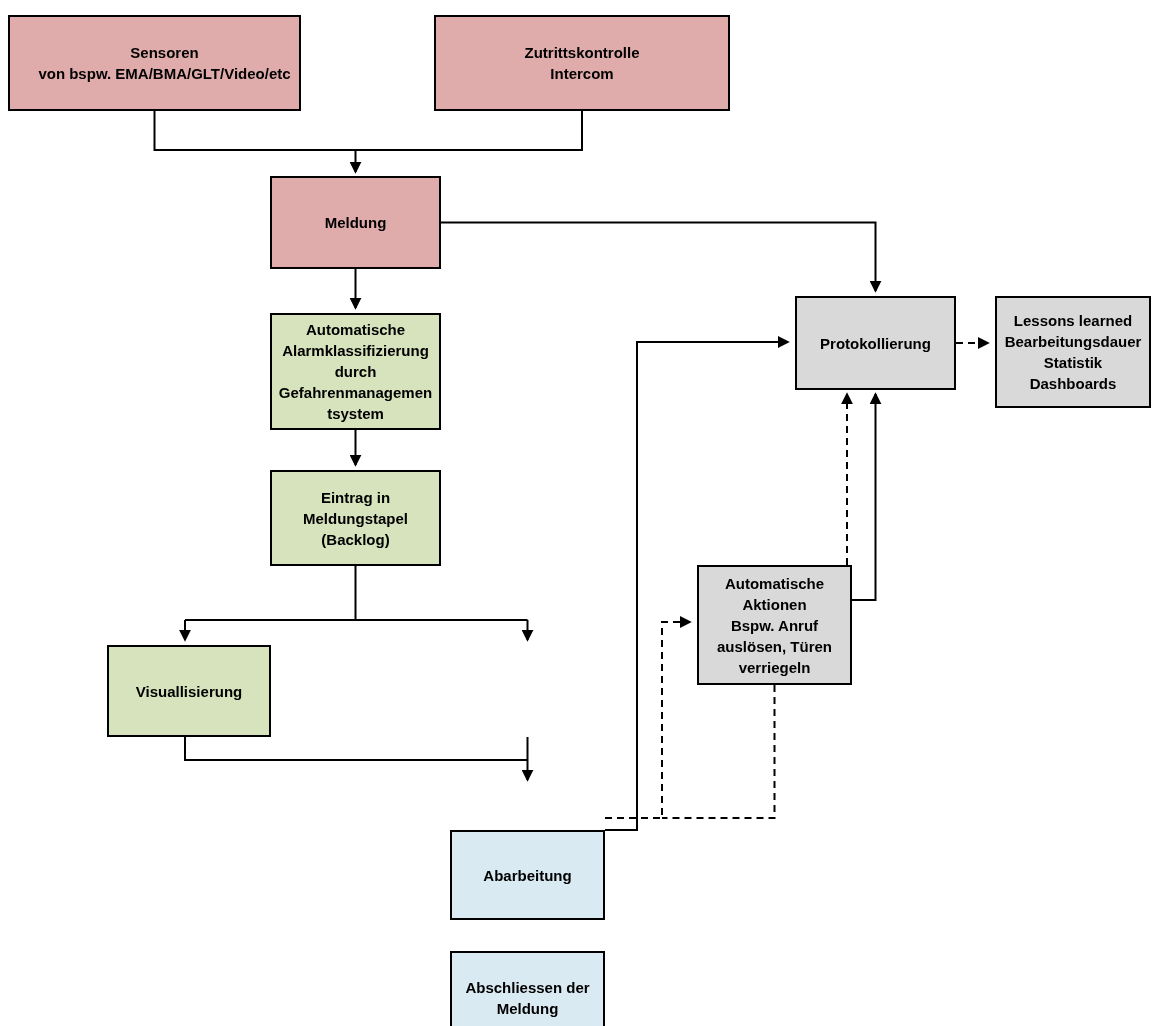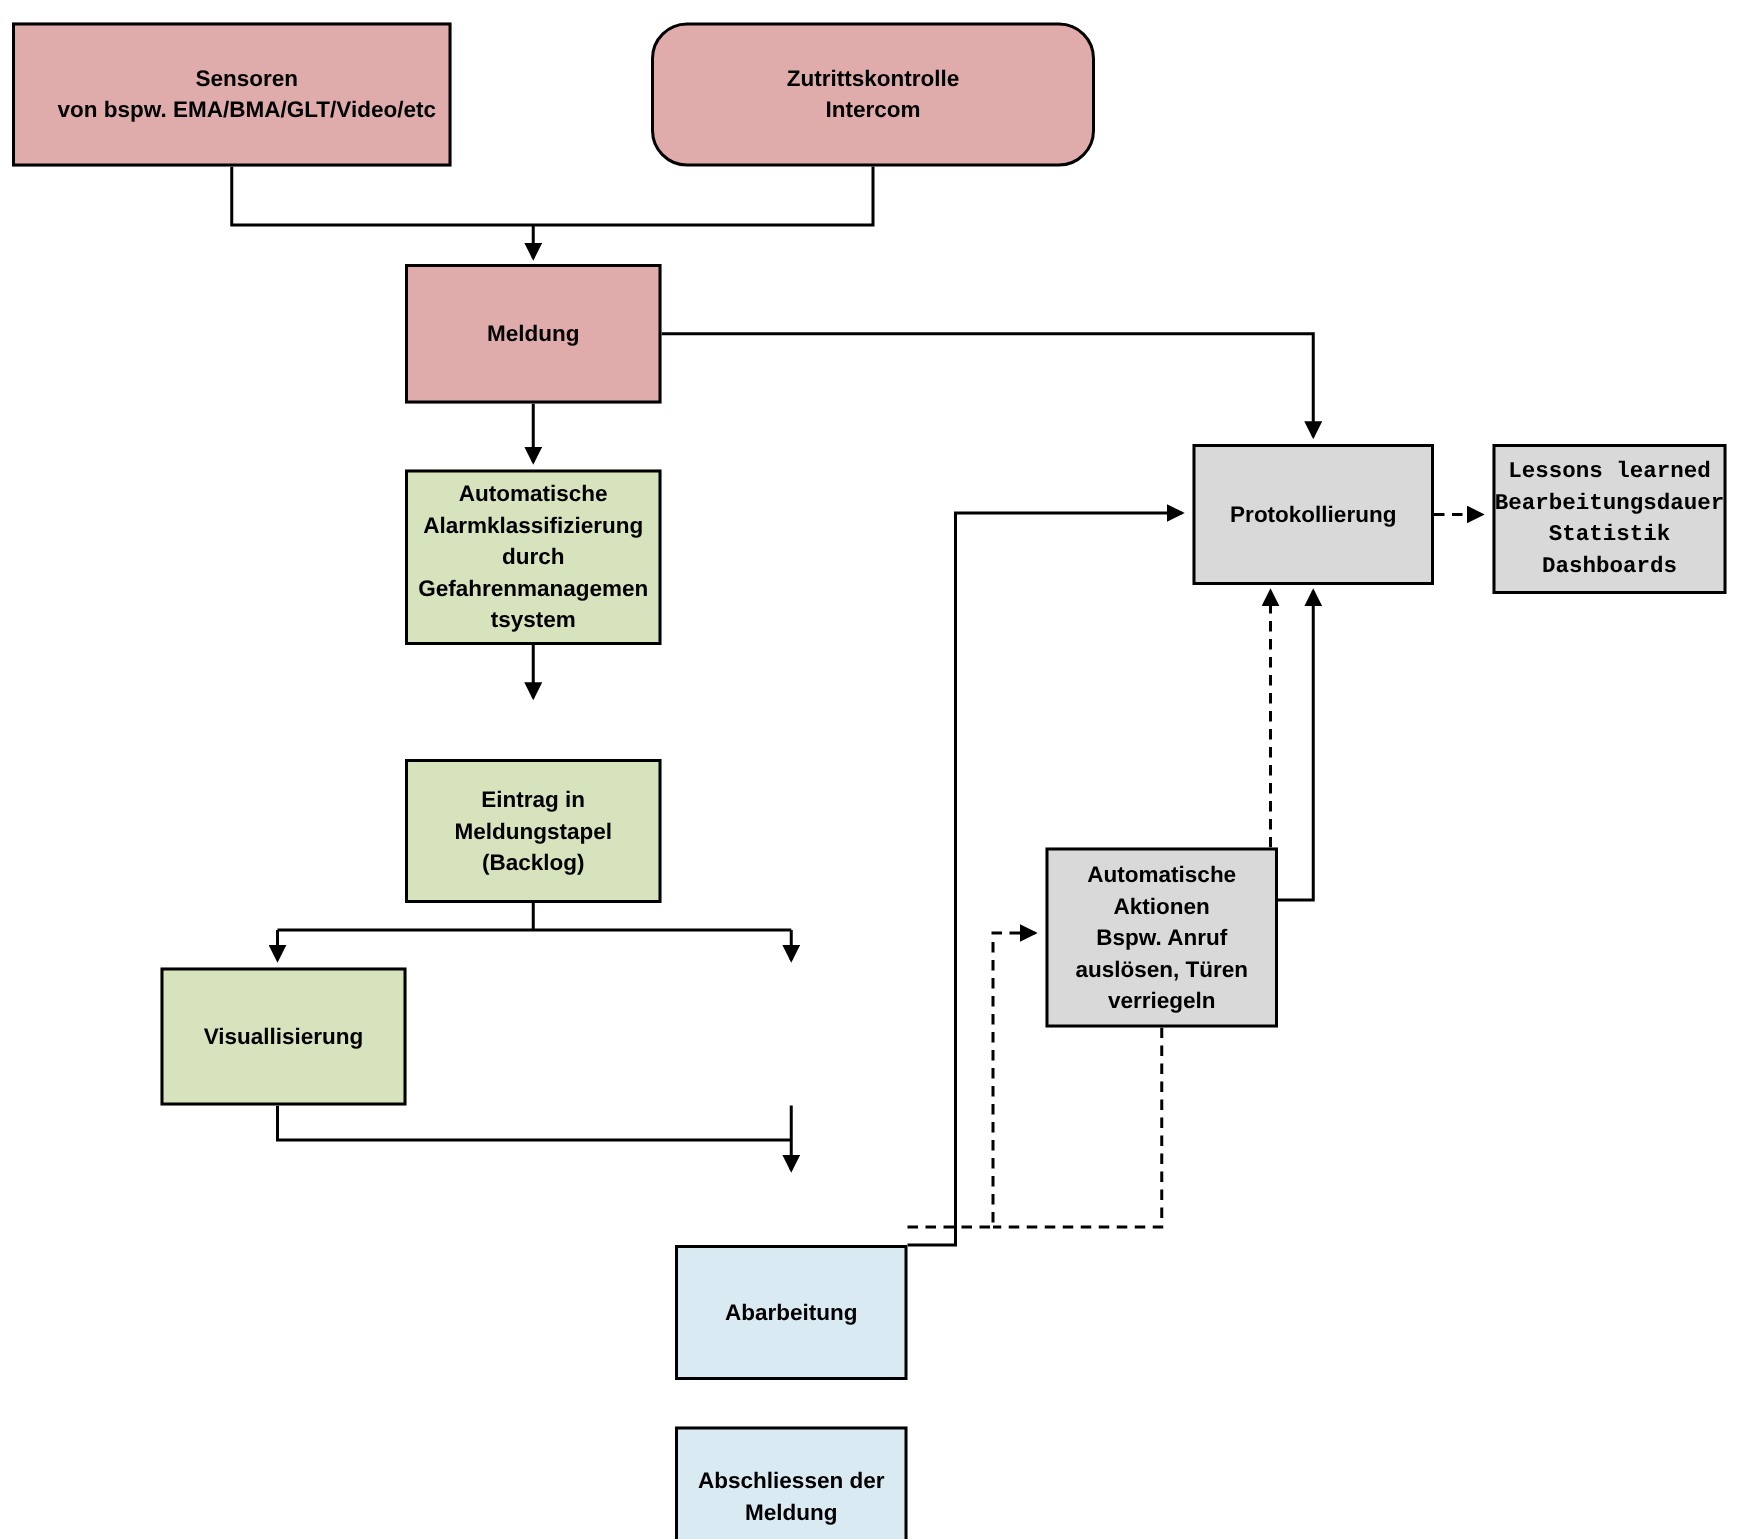--- a/index.html
+++ b/index.html
@@ -24,27 +24,27 @@
     line-height:21px;
     color:#000;
     white-space:pre-line;
     padding:2px 4px;
   }
   
   .n-sensoren        {left:8px;   top:15px;  width:293px; height:96px;}
   .n-zutritt         {left:434px; top:15px;  width:296px; height:96px;}
   .n-meldung         {left:270px; top:176px; width:171px; height:93px;}
   .n-klassifizierung {left:270px; top:313px; width:171px; height:117px;}
-  .n-eintrag         {left:270px; top:470px; width:171px; height:96px;margin-top:36px;}
+  .n-eintrag         {left:270px; top:470px; width:171px; height:96px;}
   .n-visuallisierung {left:107px; top:645px; width:164px; height:92px;}
   .n-massnahme       {left:450px; top:645px; width:155px; height:92px;}
   .n-abarbeitung     {left:450px; top:785px; width:155px; height:90px;}
   .n-abschliessen    {left:450px; top:922px; width:155px; height:94px;}
   .n-protokollierung {left:795px; top:296px; width:161px; height:94px;}
-  .n-lessons         {left:995px; top:296px; width:156px; height:100px;font-family:Liberation Mono, monospace;}
+  .n-lessons         {left:995px; top:296px; width:156px; height:112px;}
   .n-aktionen        {left:697px; top:565px; width:155px; height:120px;}
 </style>
 </head>
 <body>
 
 <div id="stage">
 
   <svg id="connectors" width="1165" height="1026" viewBox="0 0 1165 1026" xmlns="http://www.w3.org/2000/svg">
     <defs>
       <marker id="arr" viewBox="0 0 10 10" refX="8.5" refY="5" markerWidth="6" markerHeight="6" orient="auto-start-reverse">
@@ -79,21 +79,21 @@
     <path class="edge dashed" d="M605 818 L662 818 L662 622 L690 622" marker-end="url(#arr)"></path>
 
     <path class="edge dashed" d="M774.5 685 L774.5 818 L662 818"></path>
 
     <path class="edge dashed" d="M847 565 L847 394" marker-end="url(#arr)"></path>
   </svg>
 
   <div class="node n-sensoren" style="background-color: rgb(224, 172, 171); padding-left: 24px;">Sensoren
 von bspw. EMA/BMA/GLT/Video/etc</div>
 
-  <div class="node n-zutritt" style="background-color: rgb(224, 172, 171); border-radius: 24px;">Zutrittskontrolle
+  <div class="node n-zutritt" style="background-color: rgb(224, 172, 171);">Zutrittskontrolle
 Intercom</div>
 
   <div class="node n-meldung" style="background-color: rgb(224, 172, 171);">Meldung</div>
 
   <div class="node n-klassifizierung" style="background-color: rgb(214, 227, 188);">Automatische
 Alarmklassifizierung
 durch
 Gefahrenmanagemen
 tsystem</div>
 

